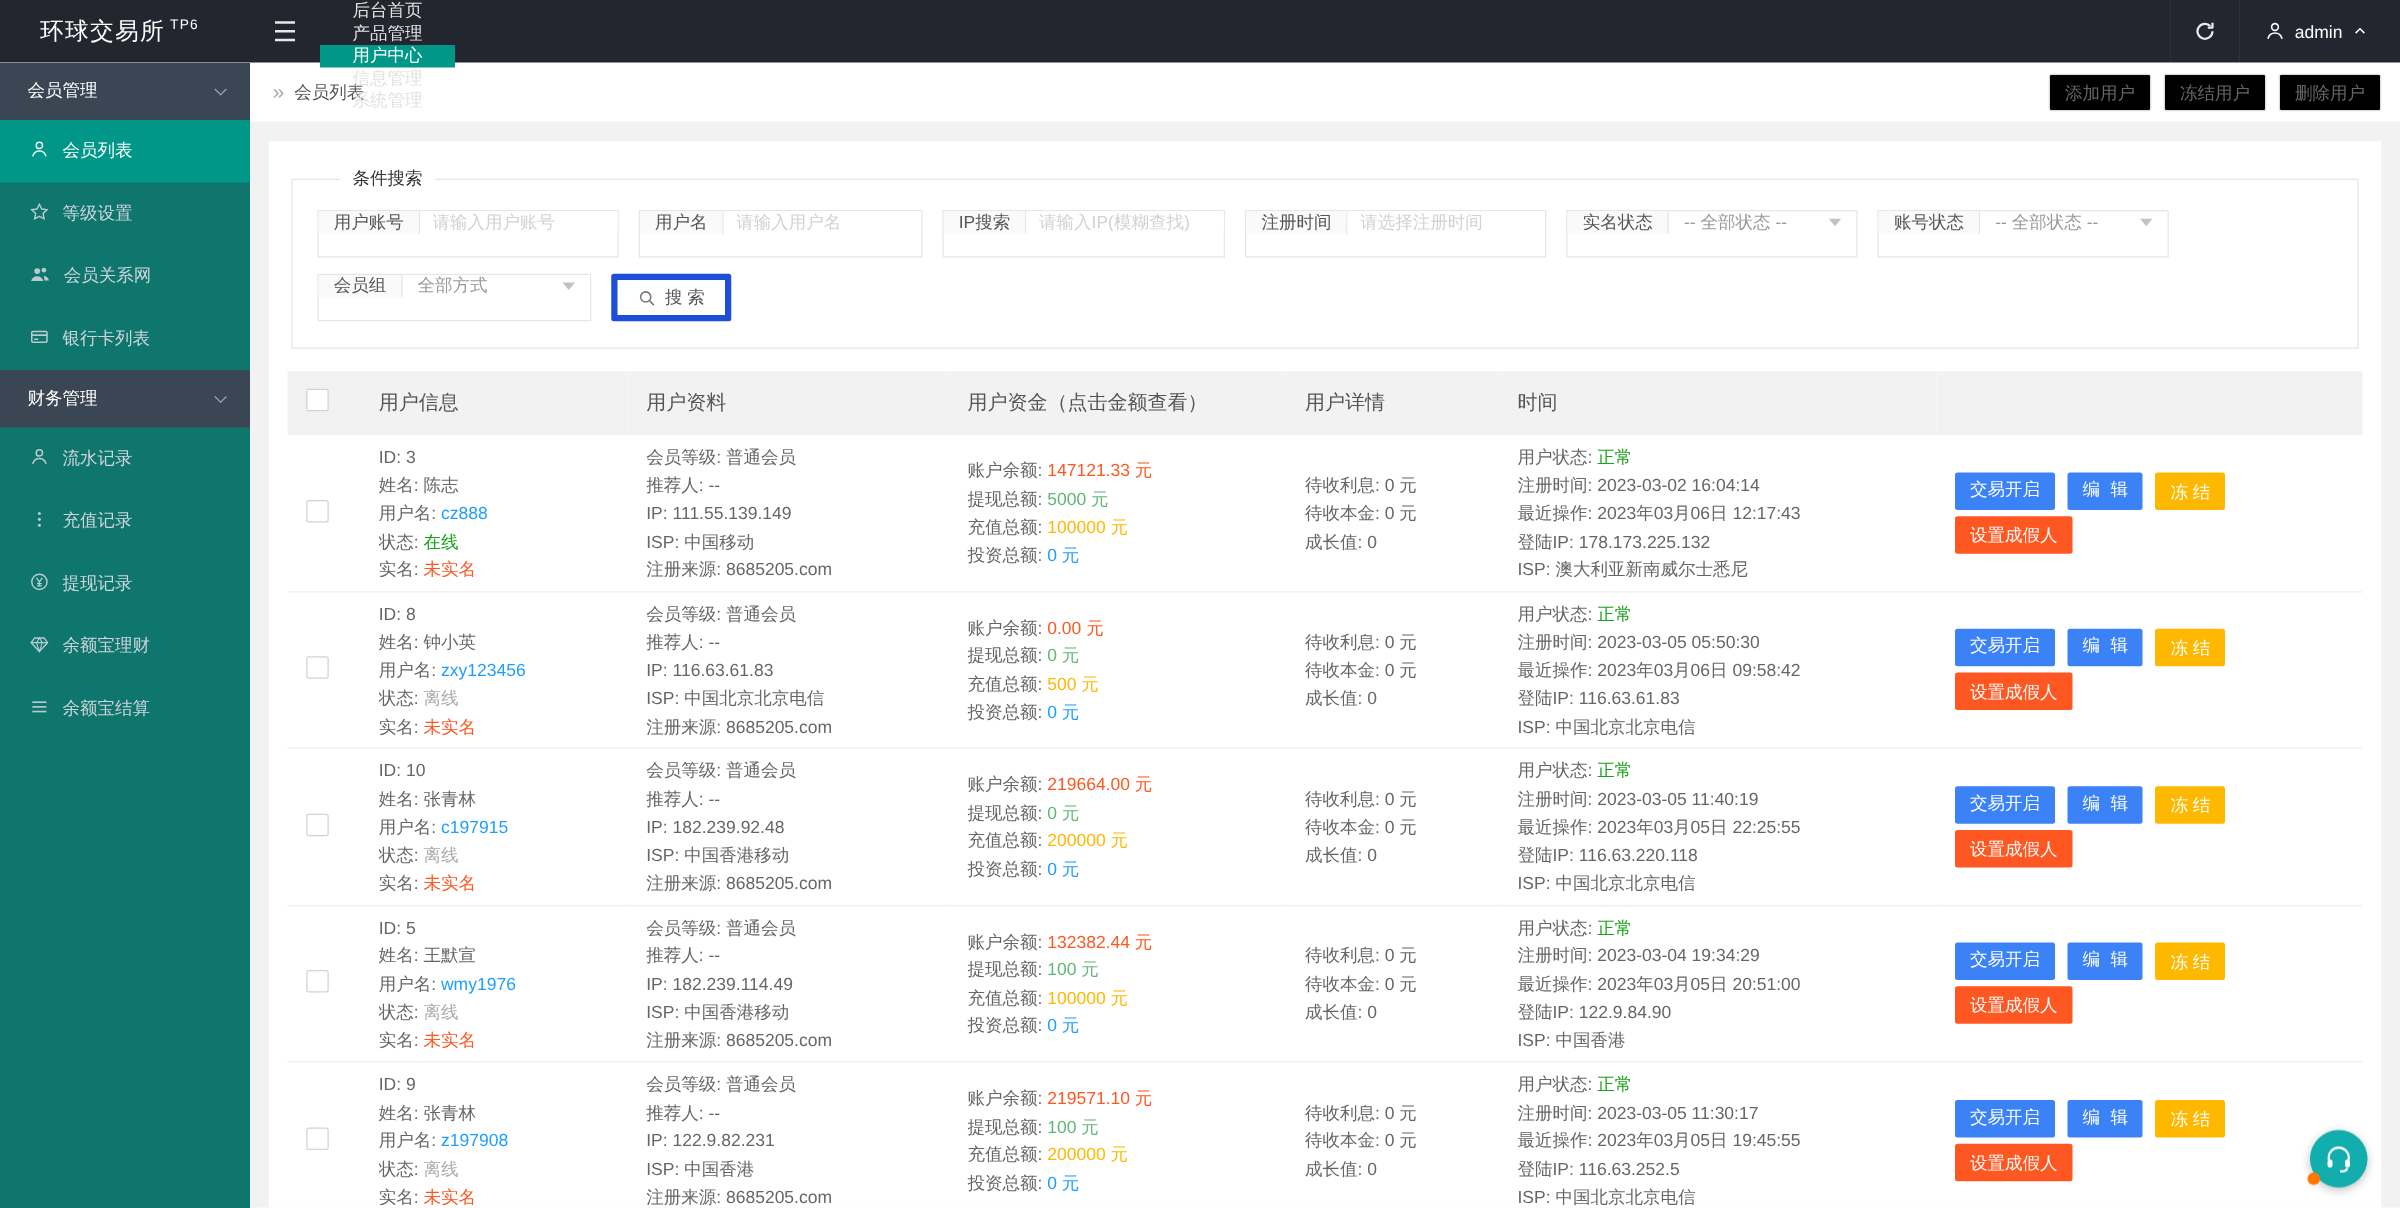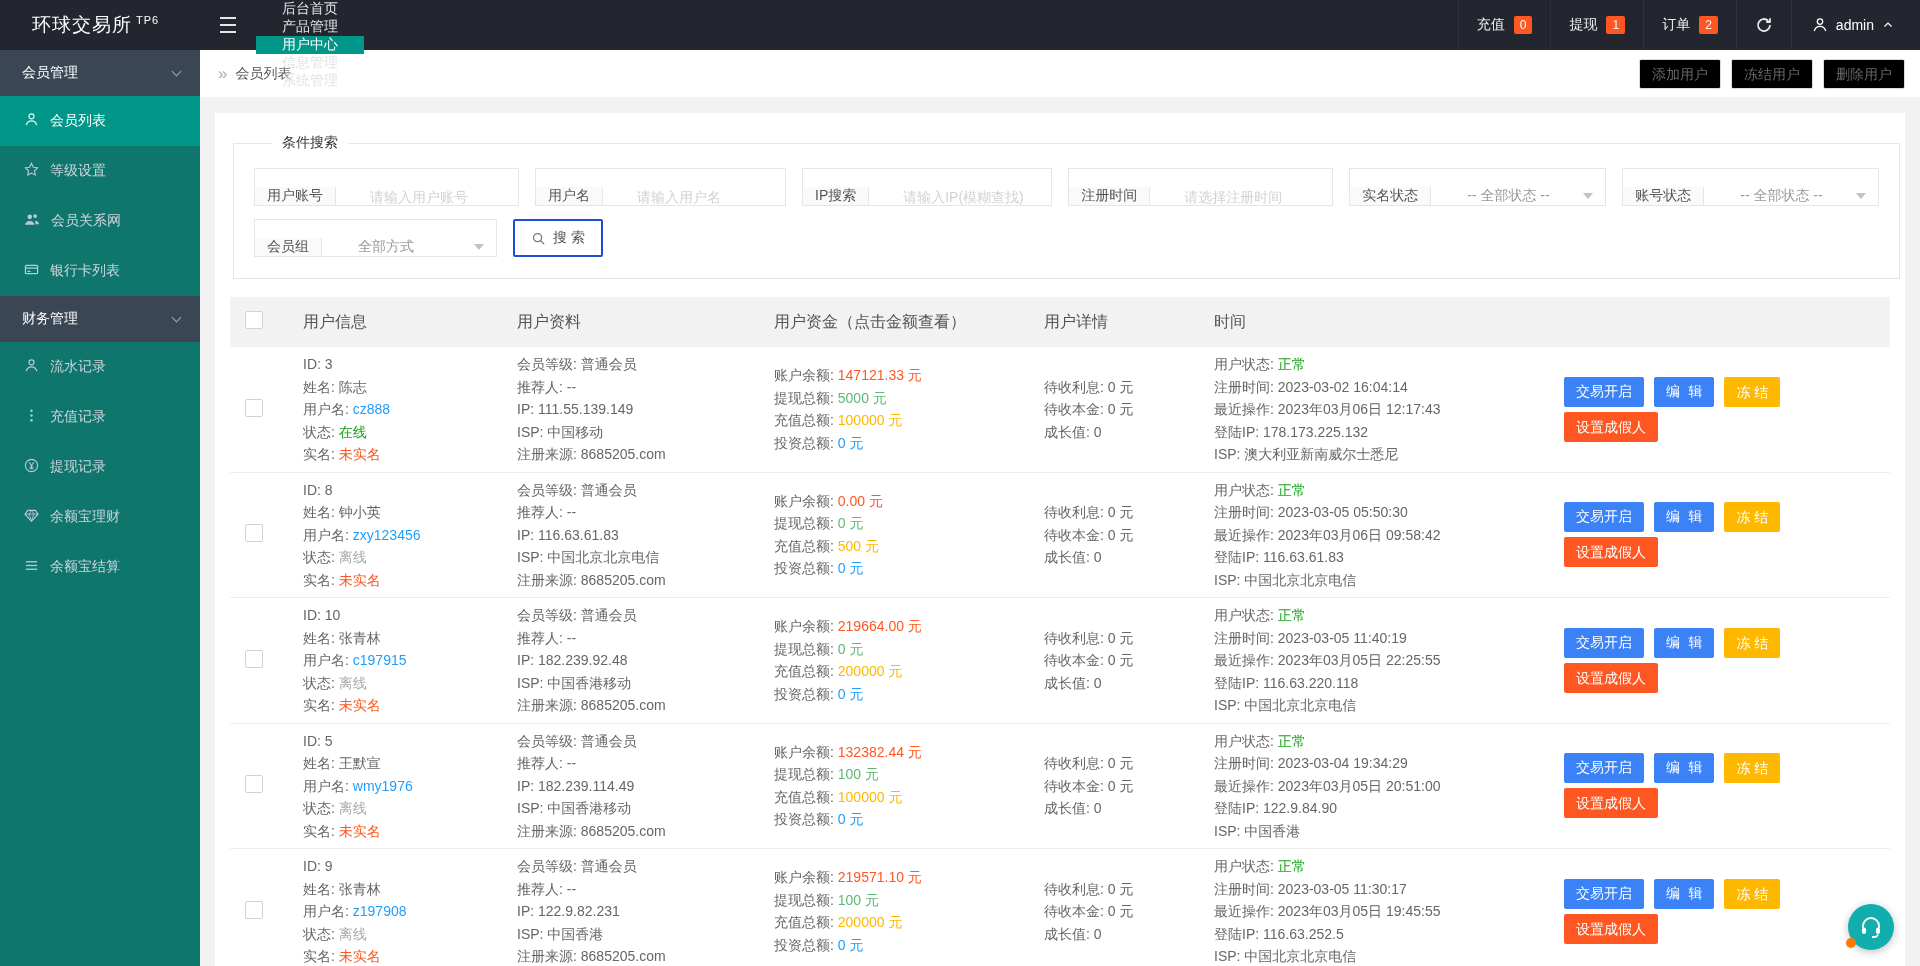--- a/index.html
+++ b/index.html
@@ -36,27 +36,27 @@
   .crumb-title { color:#555; font-size:14px; }
   .page-actions { margin-left:auto; display:flex; gap:10px; }
   .pbtn { height:30px; line-height:28px; padding:0 12px; background:#000000; border:1px solid #dcdcdc; border-radius:2px; color:#666; font-size:14px; cursor:pointer; white-space:nowrap; }
 
   .card { margin:15px; background:#fff; padding:15px; min-height:920px; }
 
   
   fieldset.search { border:1px solid #e6e6e6; padding:16px 20px 8px; margin:6px 3px 18px; }
   fieldset.search legend { padding:0 10px; font-size:14px; color:#333; margin-left:18px; }
   .search-row { display:flex; gap:16px; margin-bottom:13px; align-items:center; }
-  .fgroup { display:inline-flex; align-items:flex-end; border:1px solid #e6e6e6; height:38px; background:#fff;gap:24px; }
+  .fgroup { display:inline-flex; align-items:flex-start; border:1px solid #e6e6e6; height:38px; background:#fff; }
   .fg-label { display:flex; align-items:center; padding:0 12px; background:#fafafa; border-right:1px solid #e6e6e6; color:#555; white-space:nowrap; }
   .fg-input { border:none; outline:none; padding:0 10px; font-size:14px; color:#666; width:158px; background:#fff; }
   .fg-input::placeholder { color:#d2d2d2; }
   .fg-select { display:flex; align-items:center; justify-content:space-between; width:150px; padding:0 12px; color:#999; cursor:pointer; gap:10px; }
   .caret { width:0; height:0; border-left:5px solid transparent; border-right:5px solid transparent; border-top:6px solid #c2c2c2; }
-  .search-btn { display:inline-flex; align-items:center; gap:7px; height:38px; padding:0 16px; background:#fff; border:2px solid #1d4ed8; border-radius:2px; color:#555; font-size:14px; cursor:pointer; }
+  .search-btn { display:inline-flex; align-items:center; gap:7px; height:38px; padding:0 16px; background:#fff; border:5px solid #1d4ed8; border-radius:2px; color:#555; font-size:14px; cursor:pointer; }
 
   
   table.members { width:100%; border-collapse:collapse; table-layout:fixed; }
   table.members th { background:#f2f2f2; padding:14px 15px; text-align:left; font-weight:400; color:#555; font-size:16px; }
   table.members td { padding:6px 15px; border-bottom:1px solid #eee; vertical-align:middle; font-size:14px; color:#666; }
   .line { line-height:22.5px; white-space:nowrap; overflow:hidden; }
   .v-link { color:#1e9fff; cursor:pointer; }
   .v-on { color:#18a318; }
   .v-off { color:#aaa; }
   .v-red { color:#ff5722; }
@@ -89,34 +89,20 @@
       <i></i>
     </div>
   <nav class="main-nav" id="main-nav">
       <div class="nav-item">后台首页</div>
       <div class="nav-item">产品管理</div>
       <div class="nav-item active">用户中心</div>
       <div class="nav-item">信息管理</div>
       <div class="nav-item">系统管理</div>
     </nav>
   <div class="nav-right">
-    <span id="nav-counters" style="display:flex;align-items:stretch;">
-        <div class="counter">
-          <span>充值</span>
-          <span class="badge">0</span>
-        </div>
-        <div class="counter">
-          <span>提现</span>
-          <span class="badge">1</span>
-        </div>
-        <div class="counter">
-          <span>订单</span>
-          <span class="badge">2</span>
-        </div>
-      </span>
     <div class="icon-btn">
       <svg width="18" height="18" viewBox="0 0 24 24" fill="none" stroke="#e8e8e8" stroke-width="2.4">
           <path d="M20 12a8 8 0 1 1-2.3-5.6"></path>
           <path d="M20 3v5h-5" stroke-linejoin="round"></path>
         </svg>
     </div>
     <div class="admin-box">
       <svg width="16" height="16" viewBox="0 0 16 16" fill="none" stroke="#fff" stroke-width="1.3">
           <circle cx="8" cy="4.6" r="2.7"></circle>
           <path d="M2.3 14c.9-3.1 3.1-4.6 5.7-4.6s4.8 1.5 5.7 4.6"></path>

